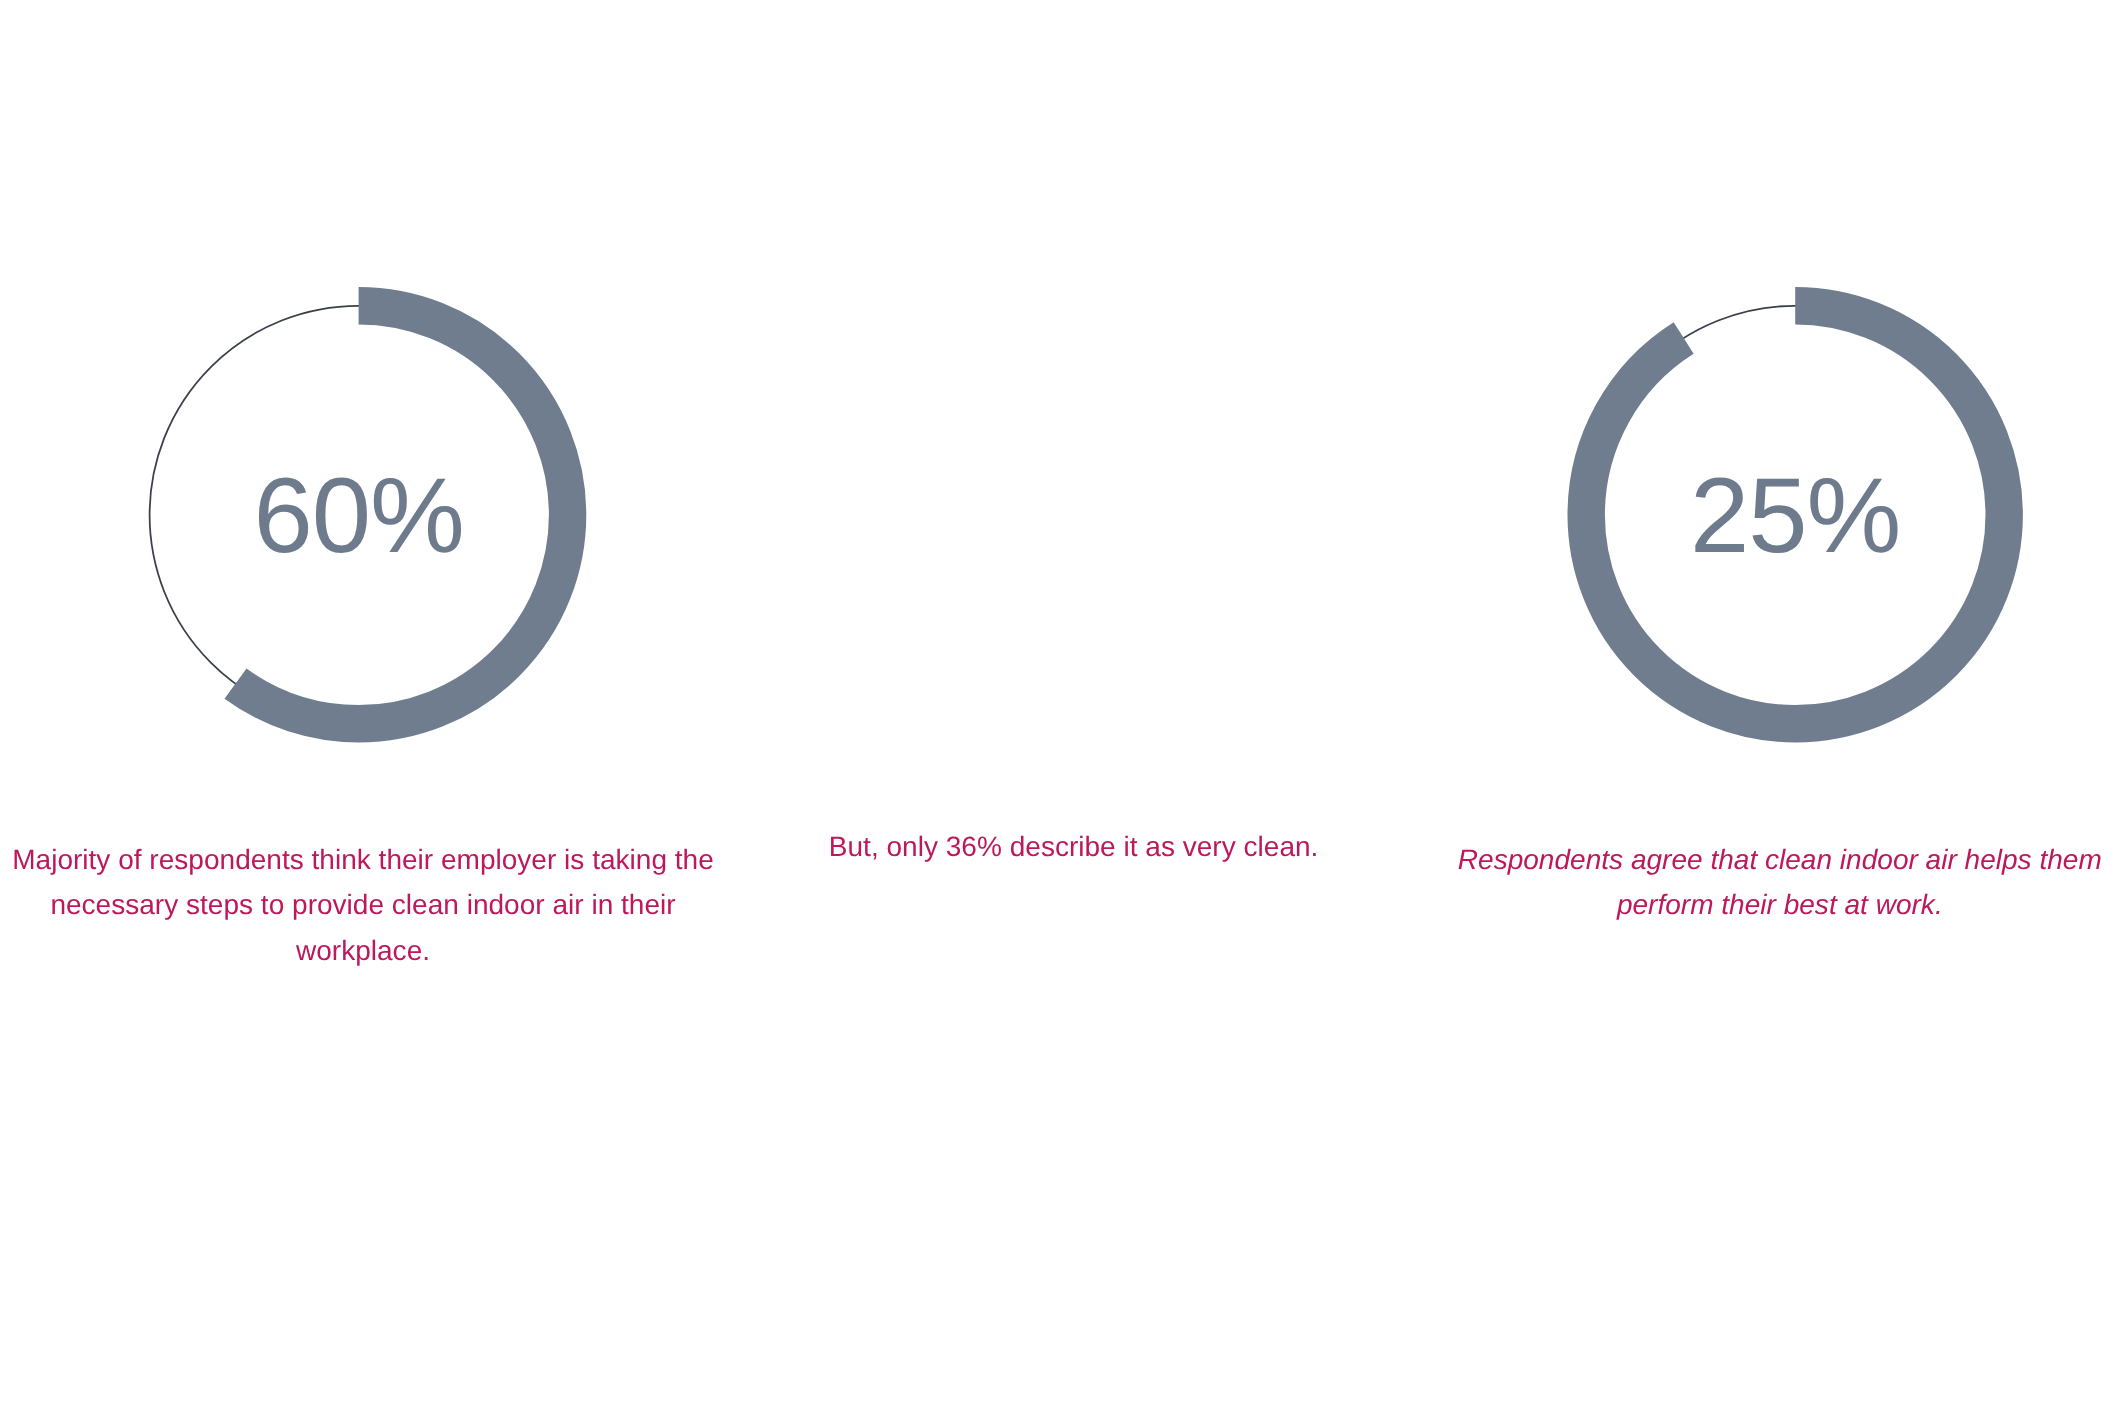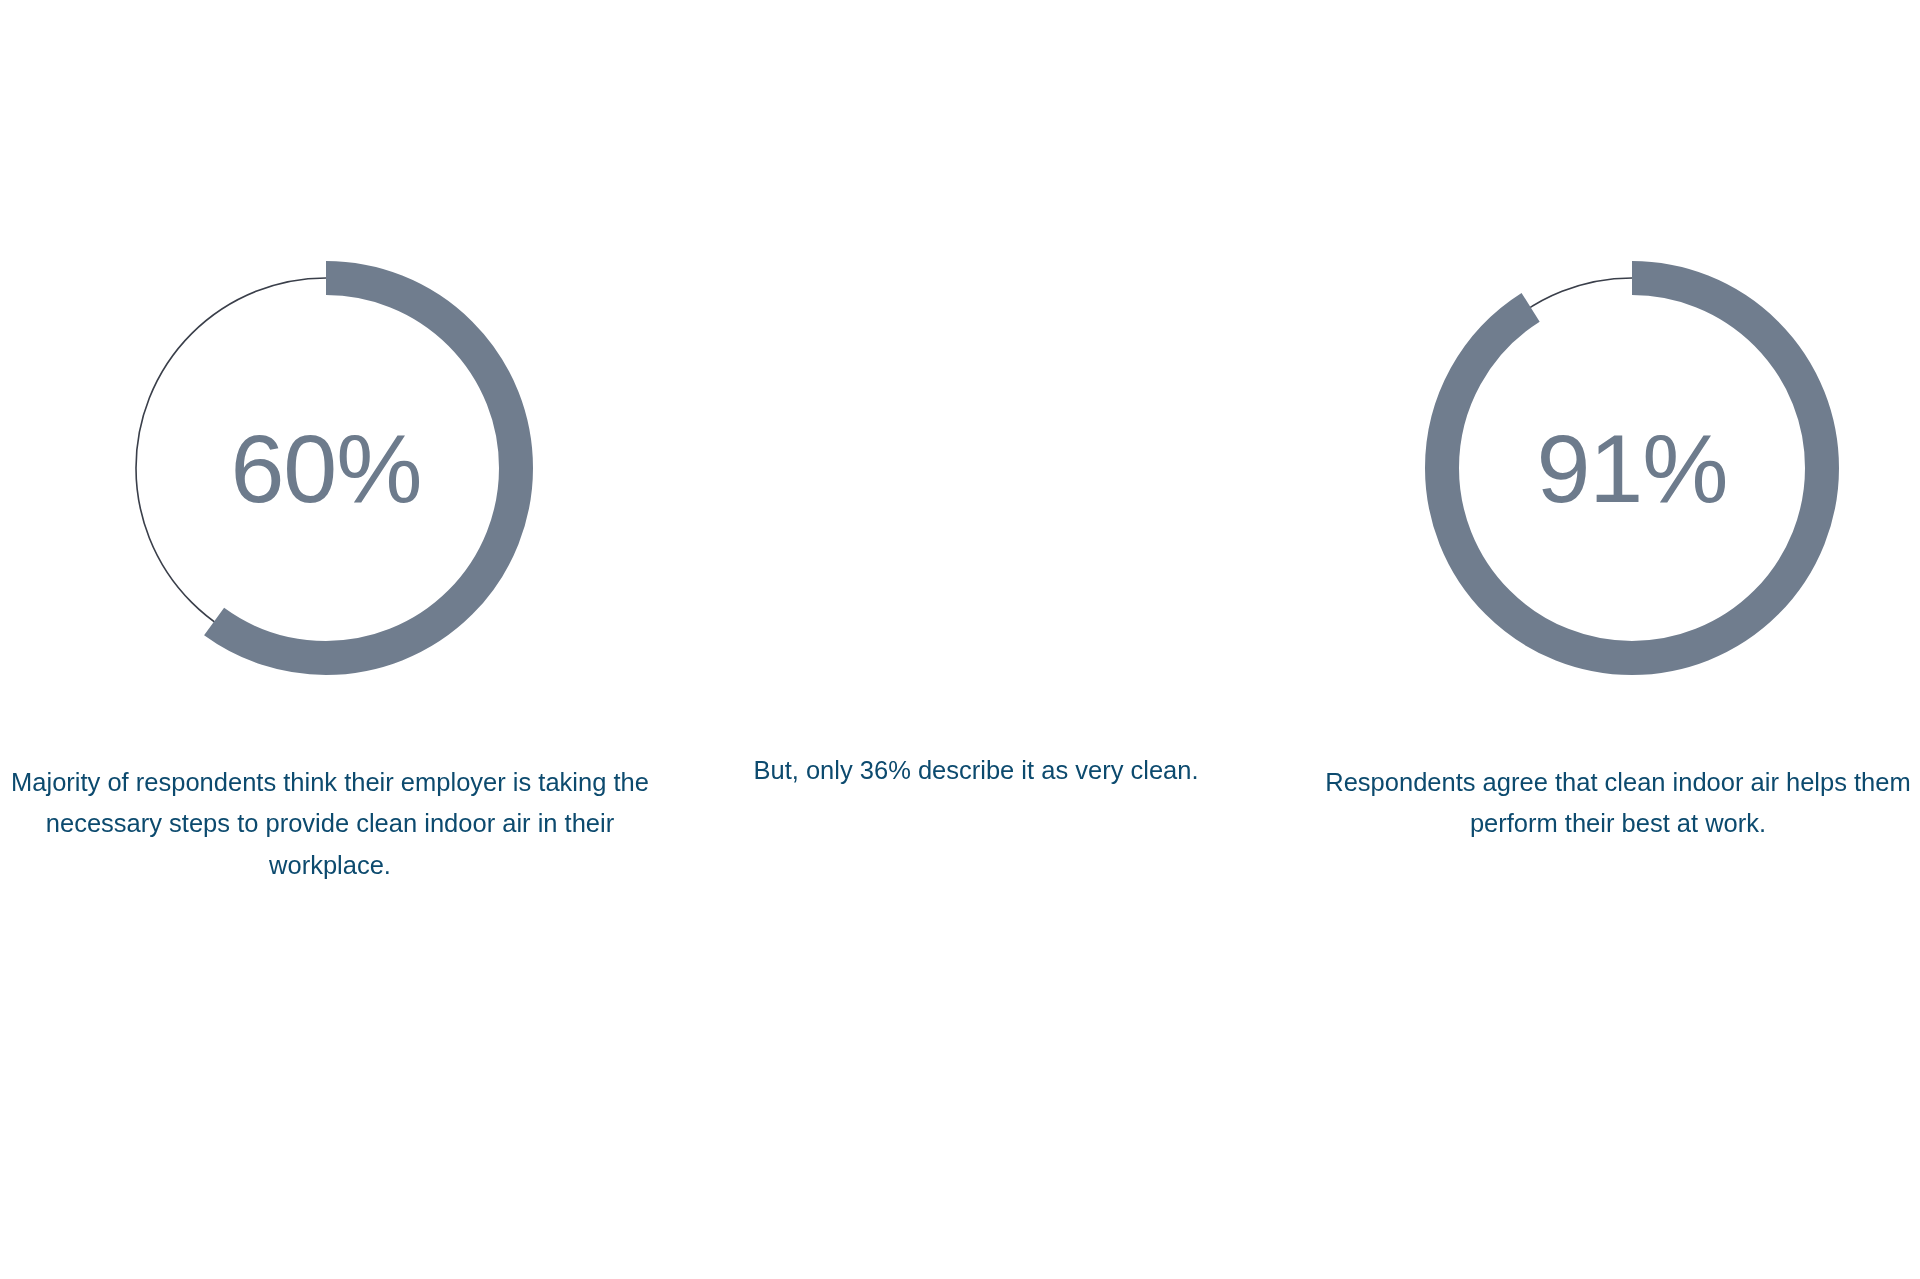--- a/index.html
+++ b/index.html
@@ -75,21 +75,21 @@
     letter-spacing: -1px;
     color: #6d7b8c;
     line-height: 1;
     pointer-events: none;
   }
 
   
   .caption {
     font-size: 25.5px;
     line-height: 1.62;
-    color: #0c4a6e;
+    color: #be185d;
     text-align: center;
     font-weight: 400;
   }
 
   .cap-0 {
     position: absolute;
     left: 10px;
     top: 762px;
     width: 640px;
   }
@@ -97,20 +97,21 @@
     position: absolute;
     left: 656px;
     top: 750px;
     width: 640px;
   }
   .cap-2 {
     position: absolute;
     left: 1318px;
     top: 762px;
     width: 600px;
+    font-style: italic;
   }
 
   
   .source-line {
     position: absolute;
     left: 39px;
     top: 944px;
     font-size: 19px;
     line-height: 1.3;
     white-space: nowrap;
@@ -139,21 +140,21 @@
       </div>
     </div>
 
 
     <div class="stat-block block-2">
       <div class="donut-wrap">
         <svg viewBox="0 0 440 440">
           <circle class="donut-track" cx="220" cy="220" r="190" fill="none" stroke="#3a3f4a" stroke-width="1.6"></circle>
           <circle class="donut-arc" cx="220" cy="220" r="190" fill="none" stroke="#707d8e" stroke-width="34" stroke-linecap="butt" stroke-dasharray="1086.4 107.4" stroke-dashoffset="0" transform="rotate(-90 220 220)"></circle>
         </svg>
-        <div class="donut-value">91%</div>
+        <div class="donut-value">25%</div>
       </div>
     </div>
 
   </div>
 
   <div class="caption cap-0">Majority of respondents think their employer is taking the necessary steps to provide clean indoor air in their workplace.</div>
   <div class="caption cap-1">But, only 36% describe it as very clean.</div>
   <div class="caption cap-2">Respondents agree that clean indoor air helps them perform their best at work.</div>
 
 

